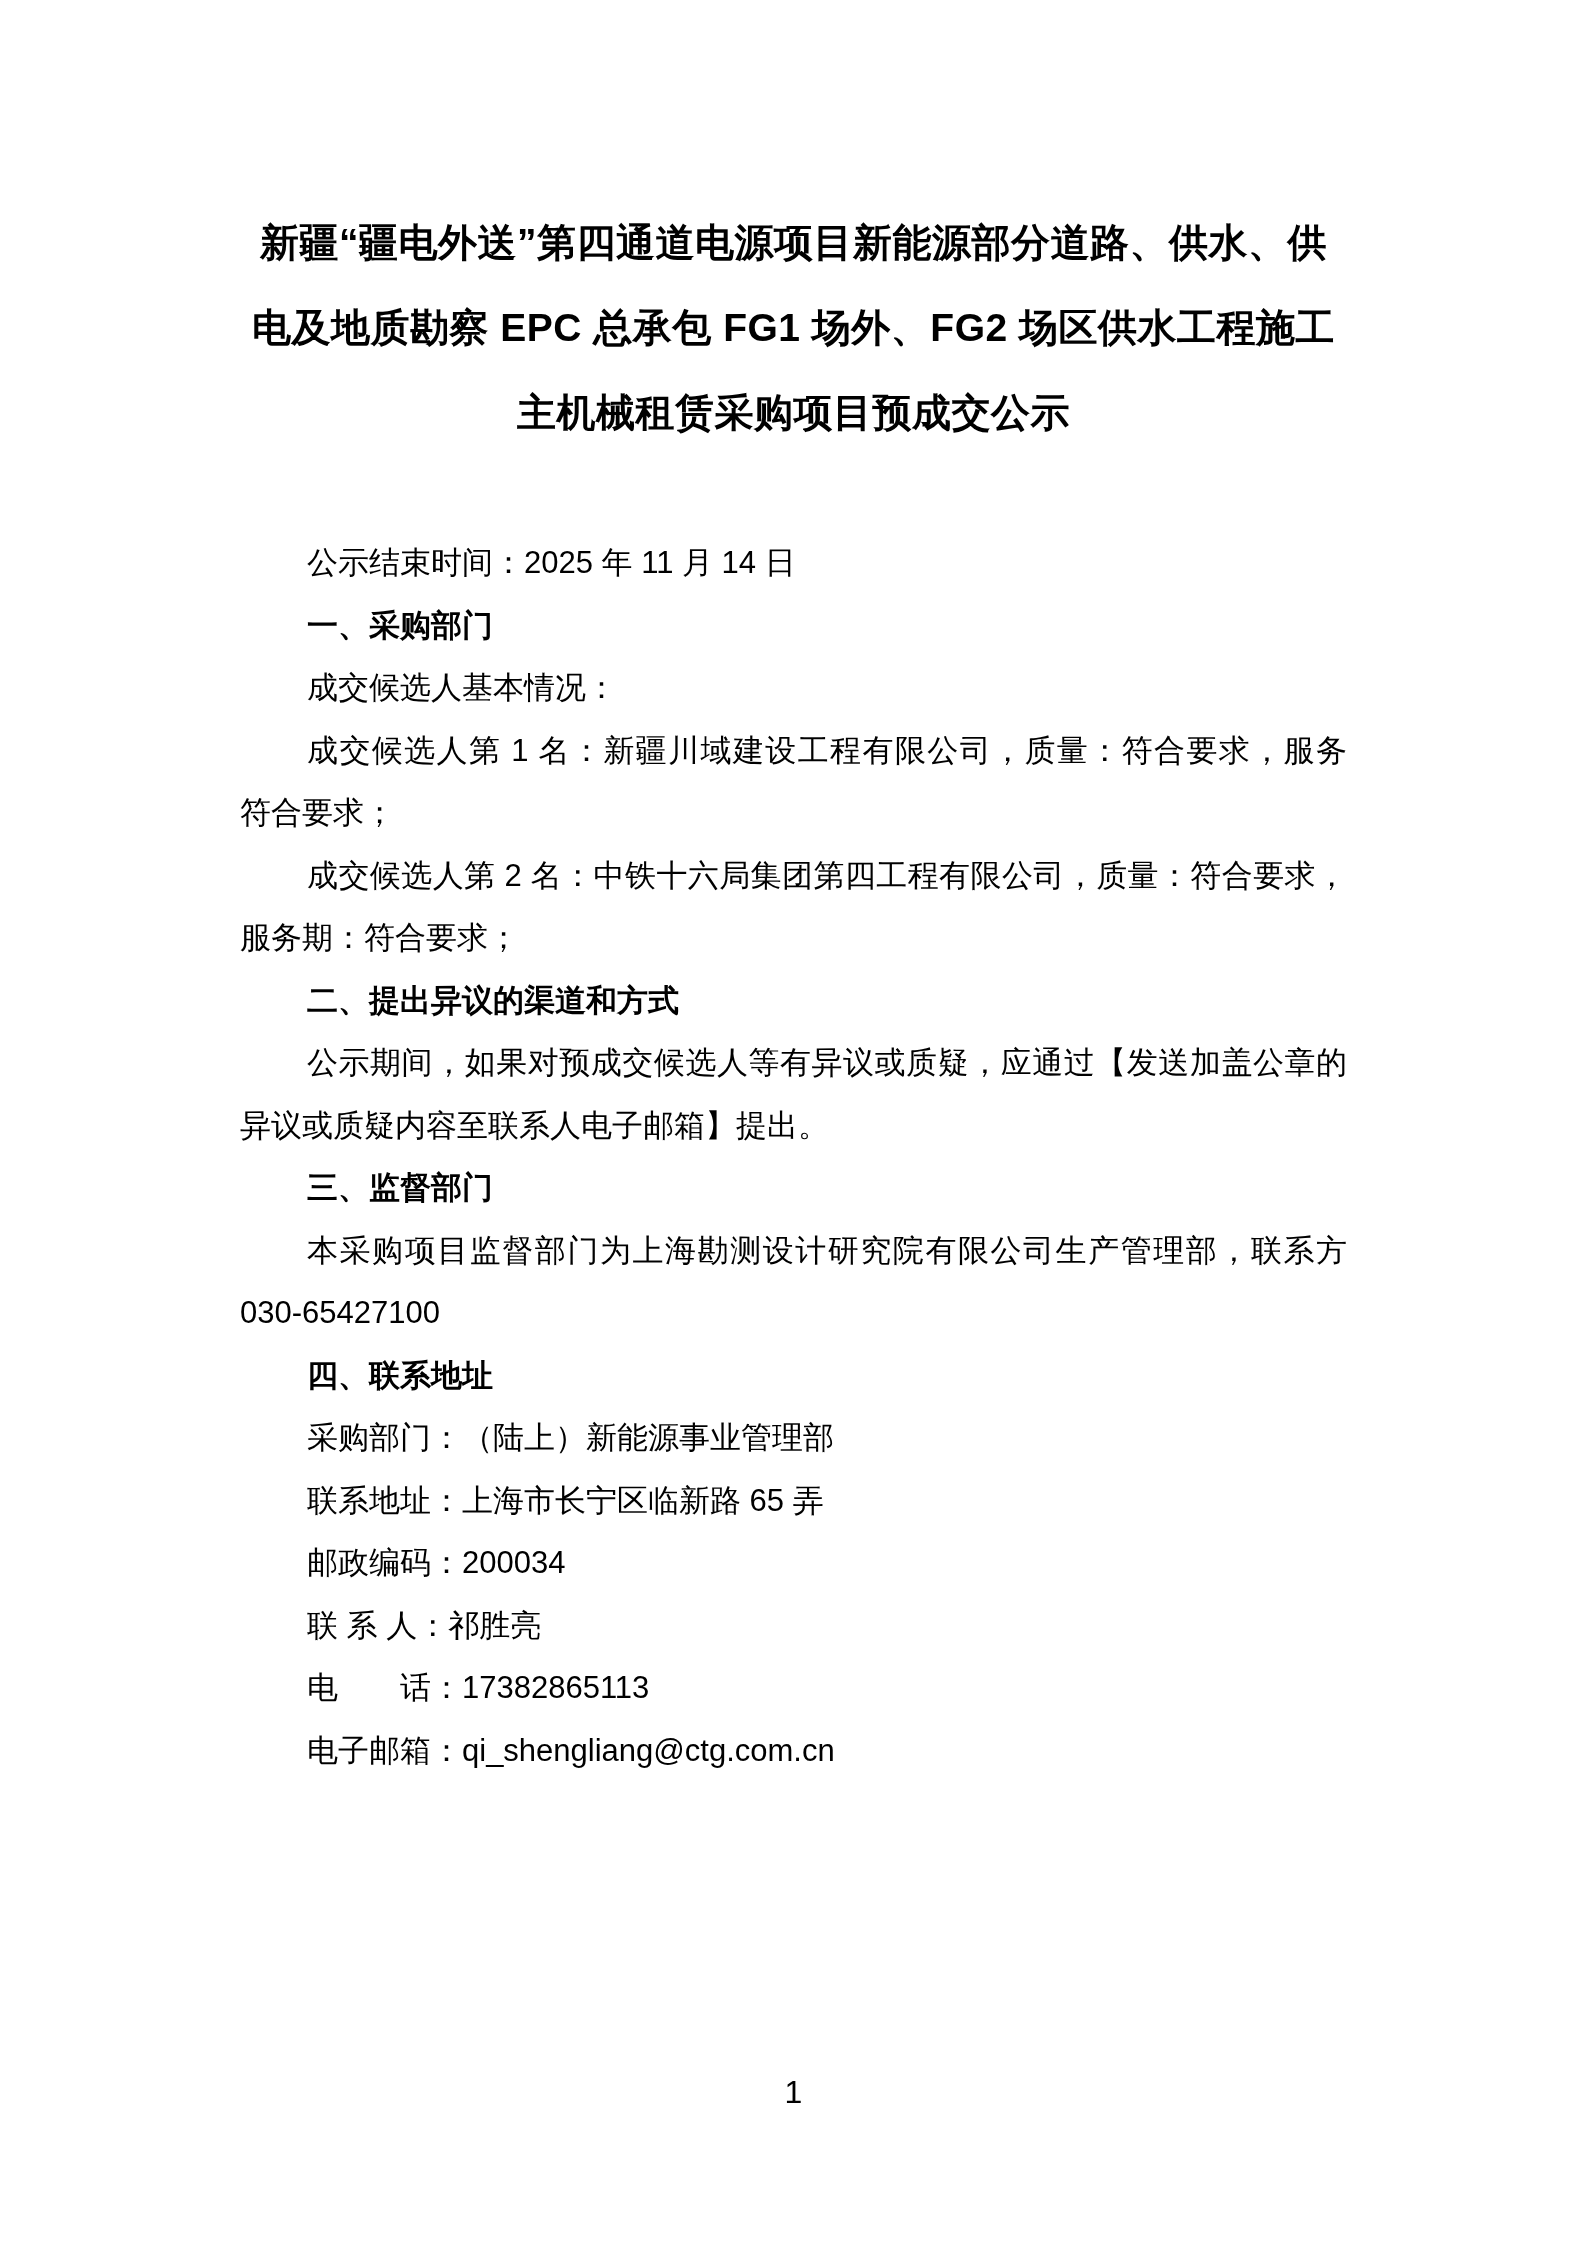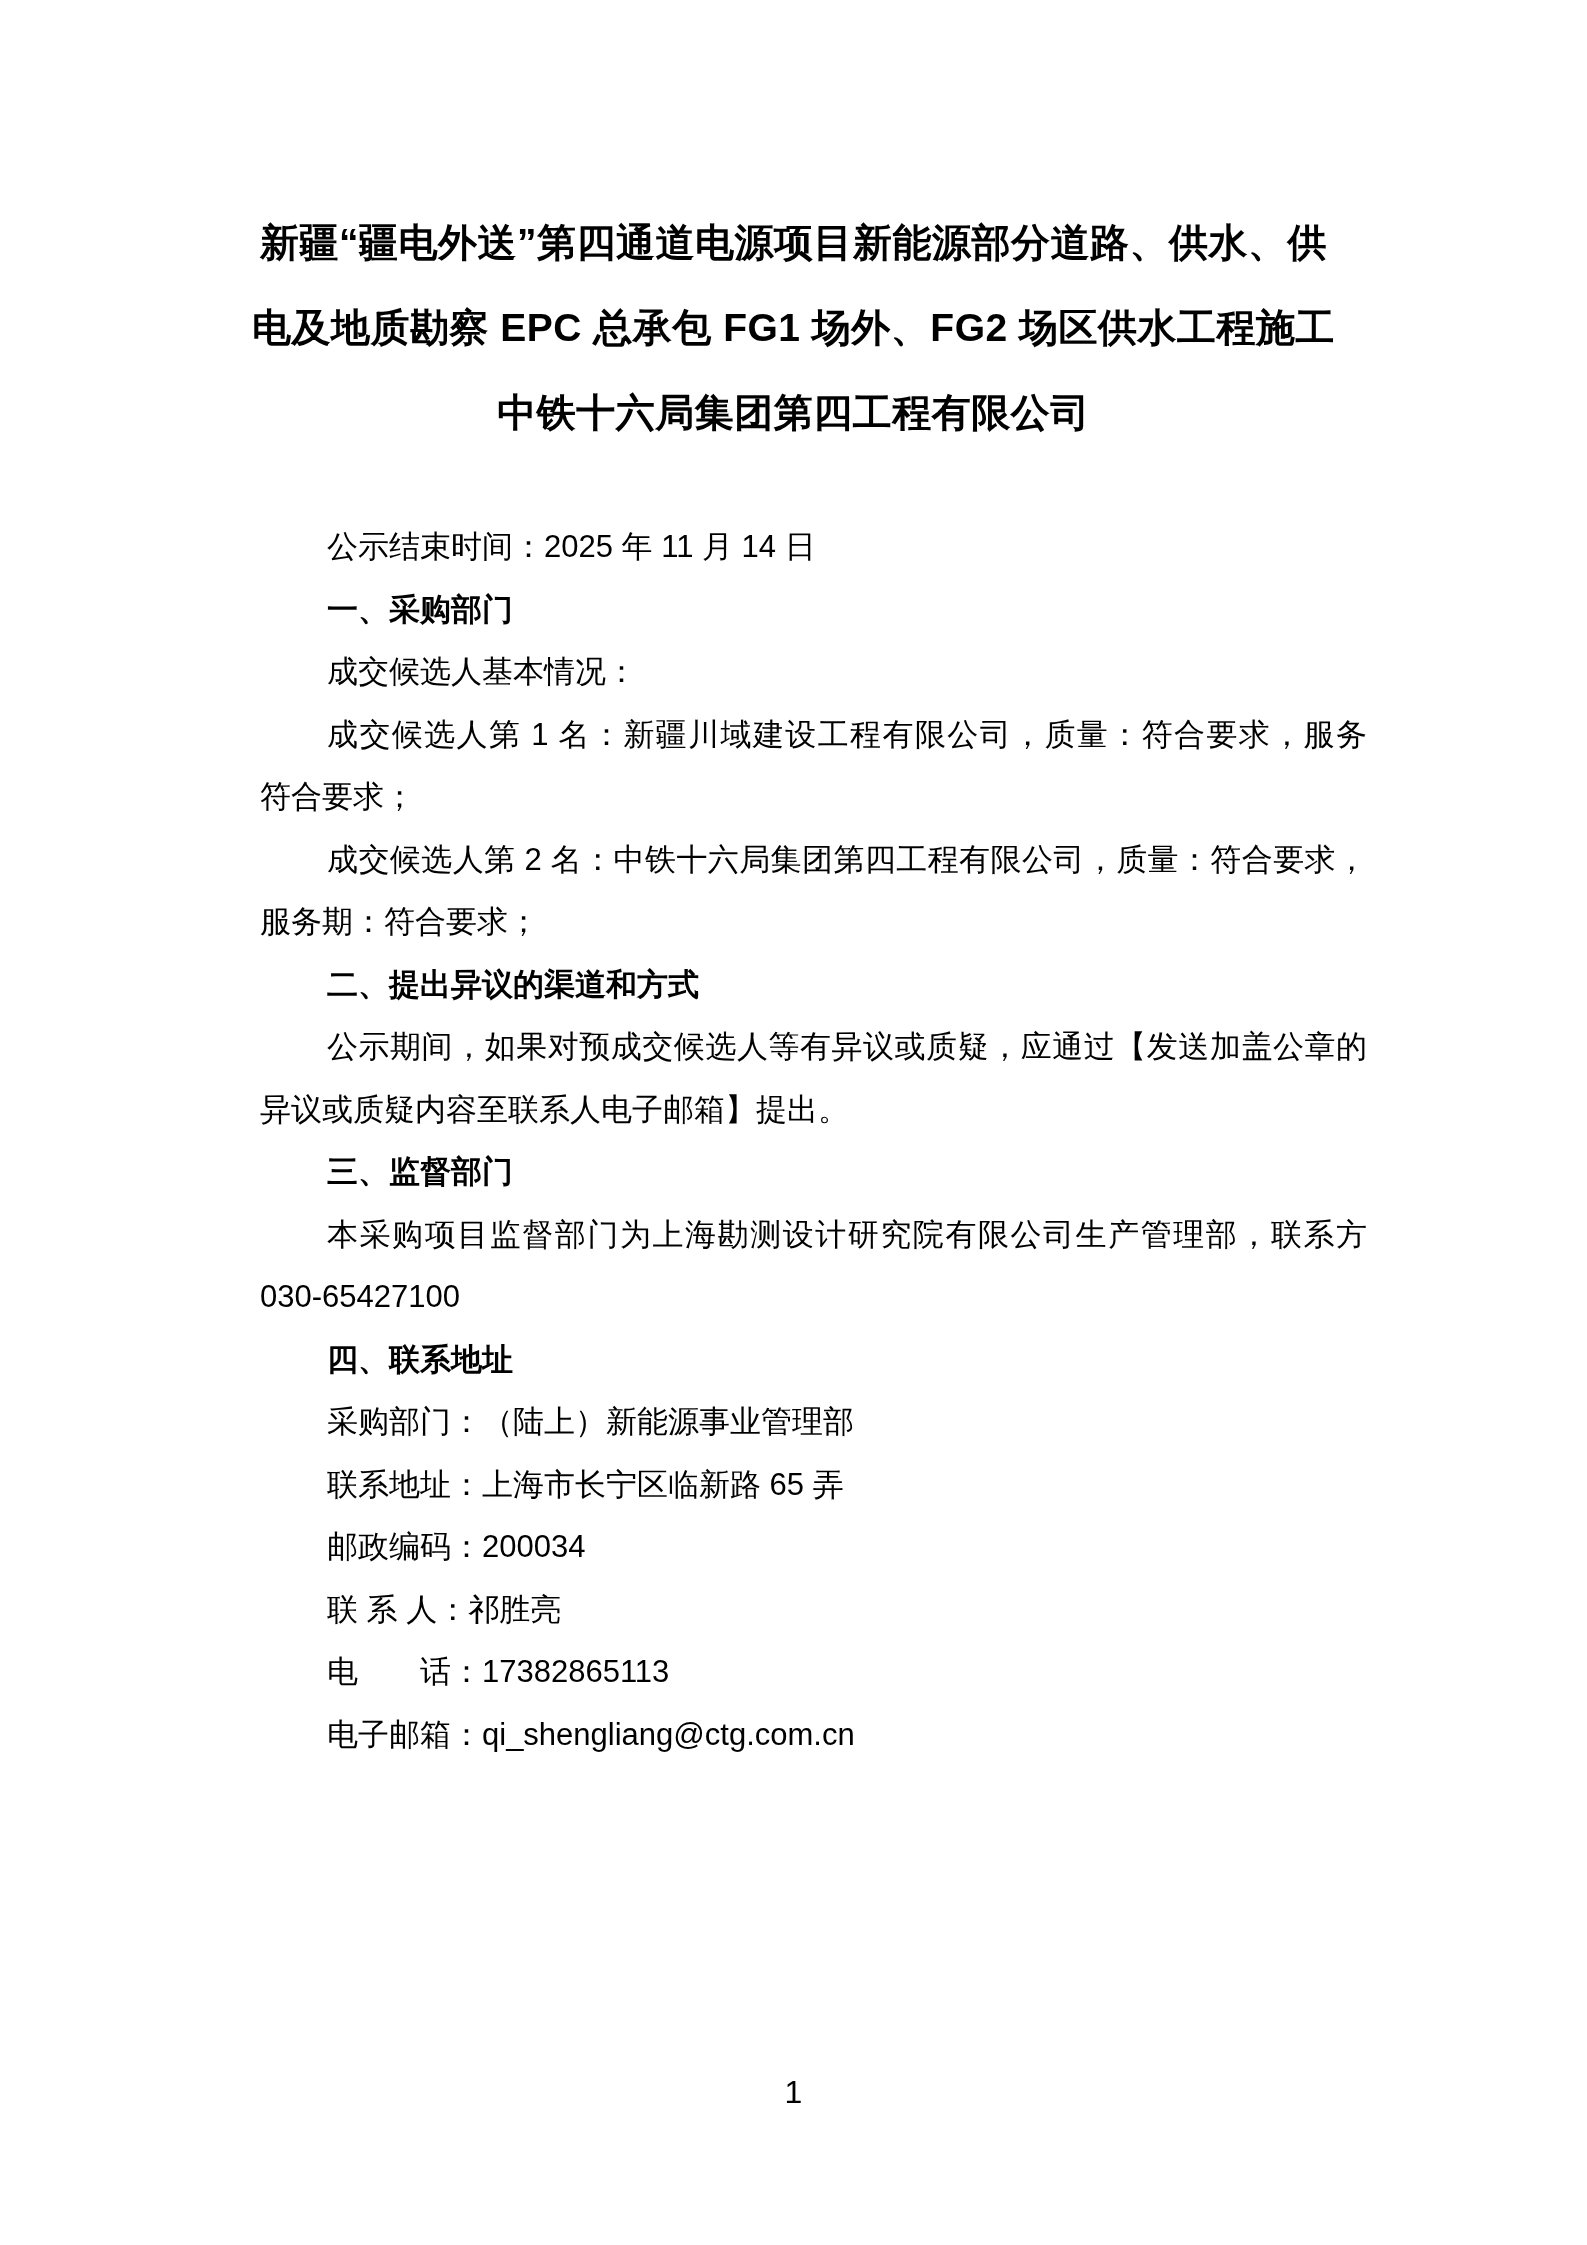--- a/index.html
+++ b/index.html
@@ -27,26 +27,25 @@
     font-weight: 700;
     line-height: 85px;
     letter-spacing: 0.5px;
   }
   .title-line {
     display: block;
     white-space: nowrap;
   }
   .body-block {
     position: absolute;
-    top: 516px;
+    top: 532px;
     left: 240px;
     width: 1107px;
     font-size: 31px;
     line-height: 62.5px;
-    margin-left: 20px;
   }
   .ln {
     display: block;
     height: 62.5px;
     white-space: pre-wrap;
     overflow: hidden;
   }
   .indent {
     text-indent: 67px;
   }
@@ -68,21 +67,21 @@
   }
 </style>
 </head>
 <body>
 
 <div class="page">
 
   <div class="title-block">
     <span class="title-line">新疆“疆电外送”第四通道电源项目新能源部分道路、供水、供</span>
     <span class="title-line">电及地质勘察 EPC 总承包 FG1 场外、FG2 场区供水工程施工</span>
-    <span class="title-line">中铁十六局集团第四工程有限公司</span>
+    <span class="title-line">主机械租赁采购项目预成交公示</span>
   </div>
 
   <div class="body-block">
     <div class="ln indent">公示结束时间：2025 年 11 月 14 日</div>
     <div class="ln indent bold">一、采购部门</div>
     <div class="ln indent">成交候选人基本情况：</div>
     <div class="ln indent fill">成交候选人第 1 名：新疆川域建设工程有限公司，质量：符合要求，服务期：</div>
     <div class="ln">符合要求；</div>
     <div class="ln indent fill">成交候选人第 2 名：中铁十六局集团第四工程有限公司，质量：符合要求，</div>
     <div class="ln">服务期：符合要求；</div>

